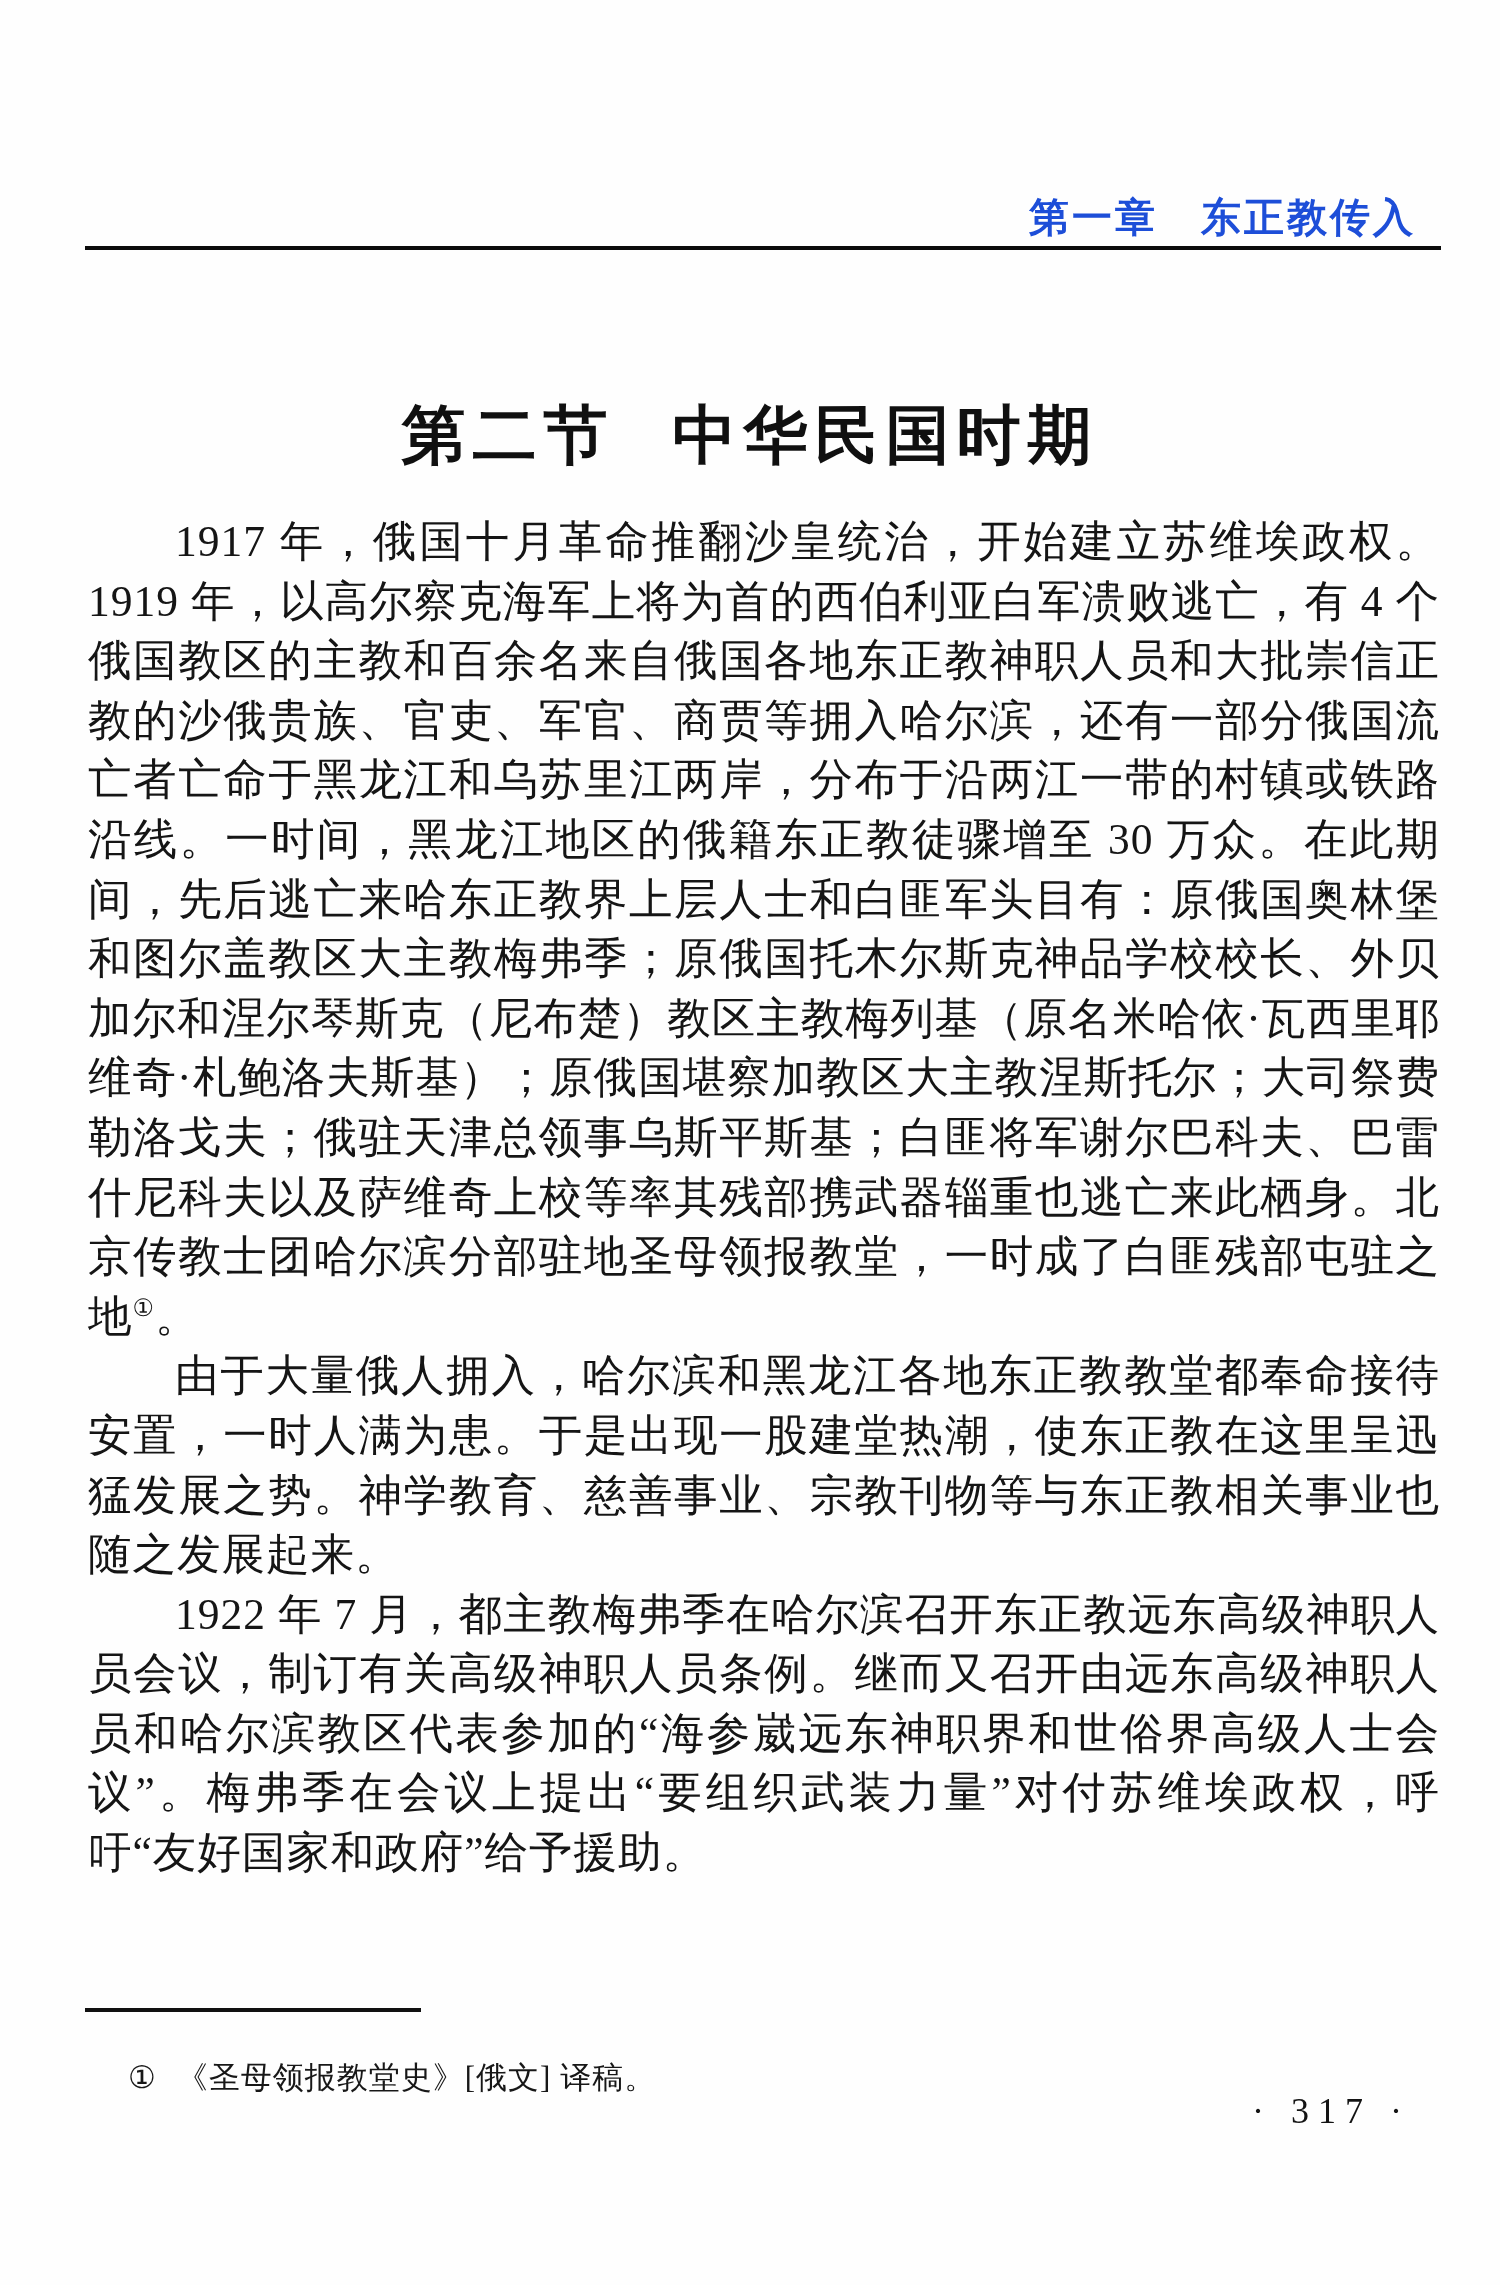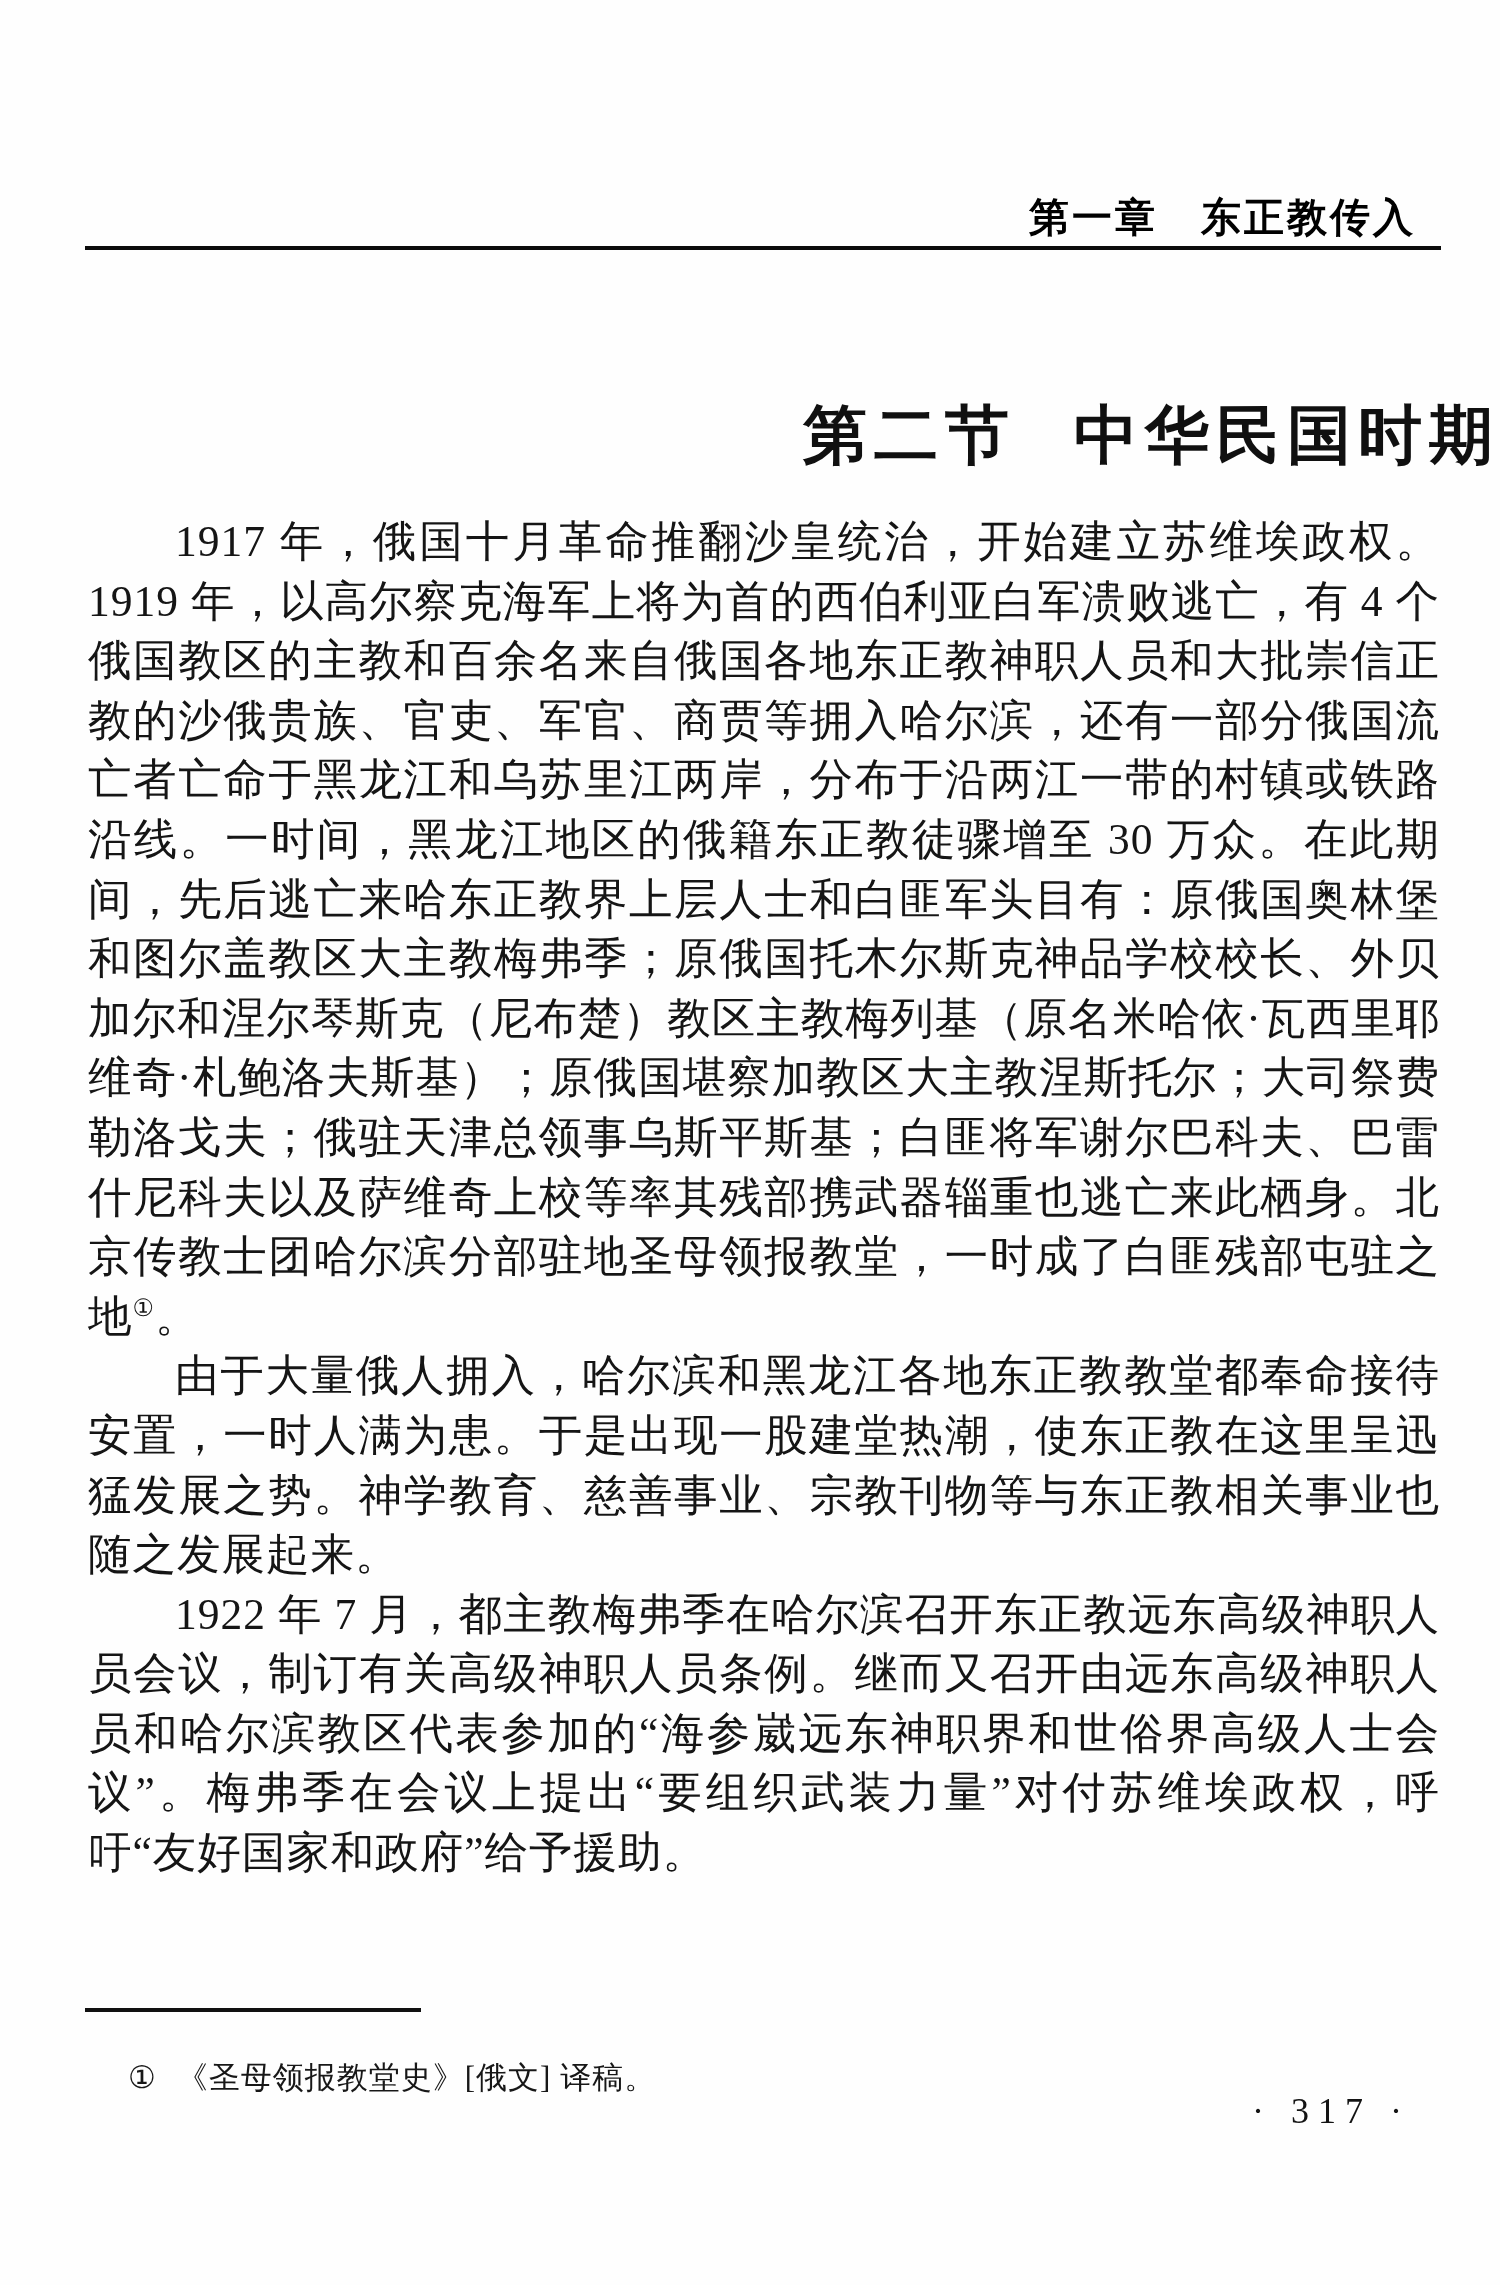--- a/index.html
+++ b/index.html
@@ -16,38 +16,38 @@
   }
   
   .running-head {
     position: absolute;
     top: 190px;
     right: 84px;
     font-family: "Liberation Sans", "DejaVu Sans", sans-serif;
     font-weight: 700;
     font-size: 40px;
     letter-spacing: 3px;
-    color: #000000;
+    color: #1d4ed8;
     white-space: nowrap;
   }
   .header-rule {
     position: absolute;
     top: 246px;
     left: 85px;
     width: 1356px;
     height: 4px;
     background: #0c0c0c;
   }
   
   .section-title {
     position: absolute;
     top: 392px;
     left: 0;
     width: 100%;
-    text-align: right;
+    text-align: center;
     font-size: 64px;
     font-weight: 700;
     letter-spacing: 7px;
     color: #101010;
     white-space: nowrap;
   }
   .section-title .title-gap {
     display: inline-block;
     width: 58px;
   }

